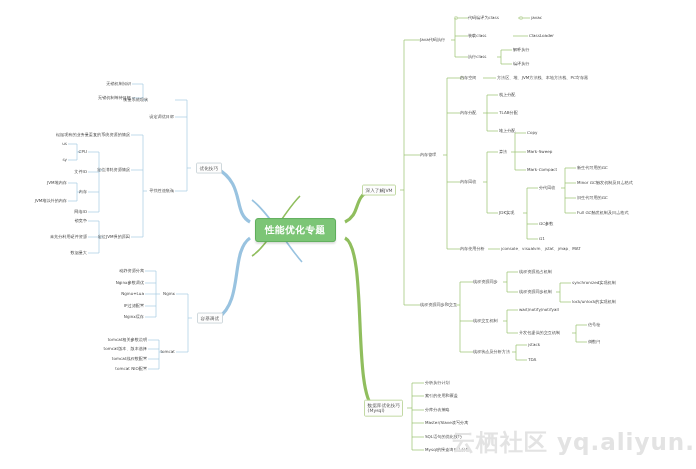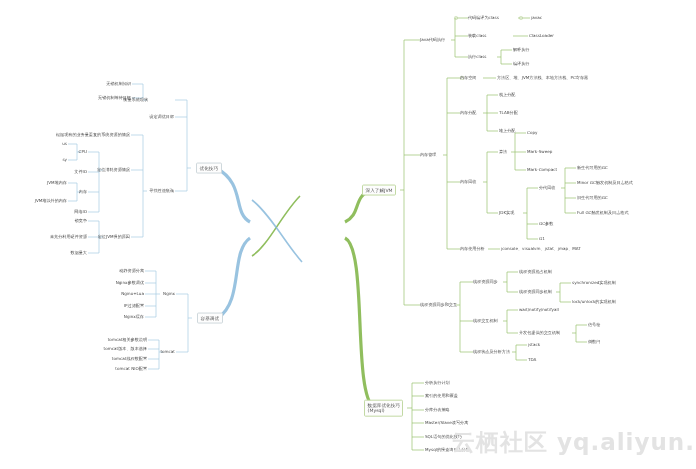--- a/index.html
+++ b/index.html
@@ -231,20 +231,21 @@
     <path class="link-blue" stroke-width=".7" d="M159 340 L148 340"></path>
     <path class="link-blue" stroke-width=".7" d="M159 349 L148 349"></path>
     <path class="link-blue" stroke-width=".7" d="M159 359 L148 359"></path>
     <path class="link-blue" stroke-width=".7" d="M159 369 L148 369"></path>
 
     <circle class="bullet" cx="456" cy="18" r="1.7"></circle>
     <circle class="bullet" cx="521" cy="18" r="1.7"></circle>
     <circle class="bullet" cx="462" cy="78" r="1.7"></circle>
   </svg>
 
+  <div class="node root" style="left:255px;top:230px;">性能优化专题</div>
 
   <div class="node boxed green l1" style="left:362px;top:190px;">深入了解JVM</div>
 
   <div class="node" style="left:420px;top:40px;">Java代码执行</div>
   <div class="node" style="left:468px;top:18px;">代码编译为class</div>
   <div class="node" style="left:531px;top:18px;">javac</div>
   <div class="node" style="left:468px;top:36px;">装载class</div>
   <div class="node" style="left:529px;top:36px;">ClassLoader</div>
   <div class="node" style="left:468px;top:57px;">执行class</div>
   <div class="node" style="left:513px;top:50px;">解释执行</div>

